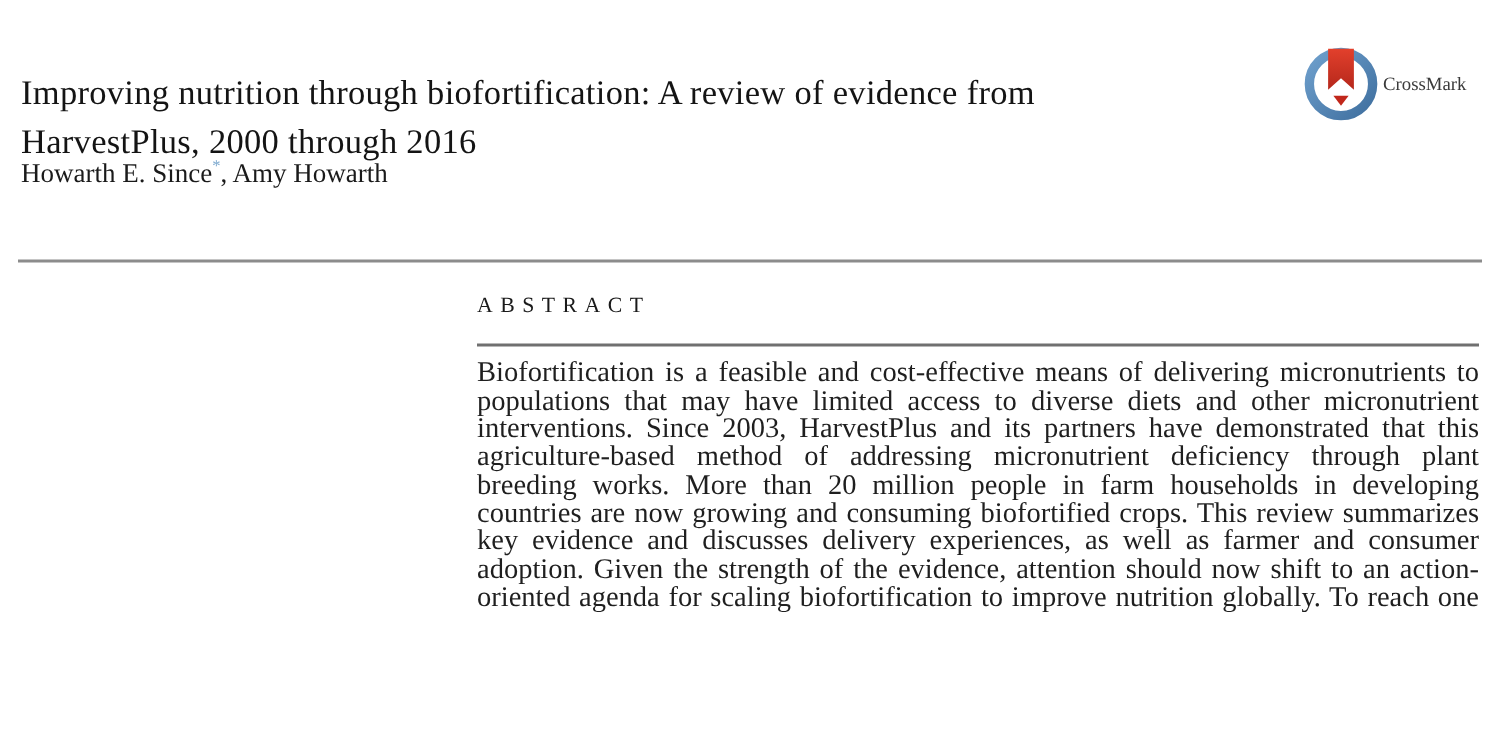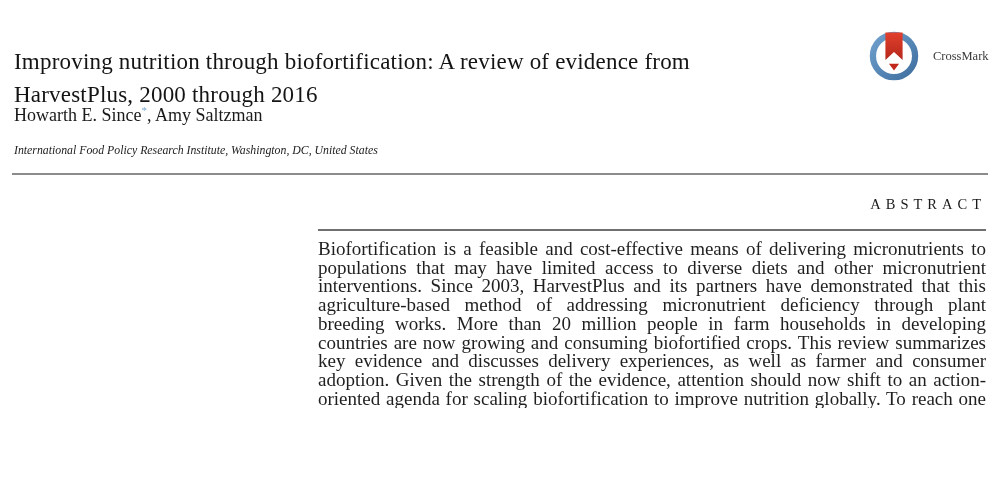--- a/index.html
+++ b/index.html
@@ -64,21 +64,20 @@
     left: 318px;
     width: 668px;
     top: 196px;
   }
   .abstract-heading {
     font-size: 14.5px;
     letter-spacing: 5px;
     color: #1a1a1a;
     margin: 0 0 16px 0;
     font-weight: 400;
-    text-align: right;
   }
   .abstract-rule {
     height: 2px;
     background: #707070;
     margin: 0 0 9px 0;
   }
   .abstract-body {
     font-size: 19px;
     line-height: 18.7px;
     text-align: justify;
@@ -97,21 +96,21 @@
     position: absolute;
     left: 869px;
     top: 31px;
     display: flex;
     align-items: center;
     cursor: pointer;
   }
   .crossmark-label {
     font-size: 12.5px;
     color: #3a3a3a;
-    margin-left: 14px;
+    margin-left: 3px;
     font-family: "Liberation Serif", serif;
   }
 </style>
 </head>
 <body>
 
 <div class="page">
 
   <h1 class="title">
     <span>Improving nutrition through biofortification: A review of evidence from</span><br>
@@ -133,24 +132,23 @@
         </defs>
         <circle cx="32" cy="32" r="27" fill="#ffffff" stroke="url(#cmBlue)" stroke-width="8"></circle>
         <path d="M21 2 L43 2 L43 37 L32 27 L21 37 Z" fill="url(#cmRed)"></path>
         <path d="M25.5 42 L38.5 42 L32 50.5 Z" fill="#c1271b"></path>
       </svg>
     </span>
     <span class="crossmark-label">CrossMark</span>
   </div>
 
   <div class="authors">
-    <span>Howarth E. Since</span><sup>*</sup><span>, Amy Saltzman</span>
+    <span>Howarth E. Since</span><sup>*</sup><span>, Amy Howarth</span>
   </div>
 
-  <div class="affiliation">International Food Policy Research Institute, Washington, DC, United States</div>
 
   <div class="rule-top"></div>
 
   <div class="abstract-col">
     <h2 class="abstract-heading">ABSTRACT</h2>
     <div class="abstract-rule"></div>
     <p class="abstract-body" style="margin:0;">Biofortification is a feasible and cost-effective means of delivering micronutrients to populations that may have limited access to diverse diets and other micronutrient interventions. Since 2003, HarvestPlus and its partners have demonstrated that this agriculture-based method of addressing micronutrient deficiency through plant breeding works. More than 20 million people in farm households in developing countries are now growing and consuming biofortified crops. This review summarizes key evidence and discusses delivery experiences, as well as farmer and consumer adoption. Given the strength of the evidence, attention should now shift to an action-oriented agenda for scaling biofortification to improve nutrition globally. To reach one billion people by 2030, there are three key challenges: 1) mainstreaming biofortified traits into public plant breeding programs; 2) building consumer demand; and 3) integrating biofortification into public and private policies, programs, and investments. While many building blocks are in place, institutional leadership is needed to continue to drive towards this ambitious goal.</p>
   </div>
 
   <div class="rule-bottom"></div>

